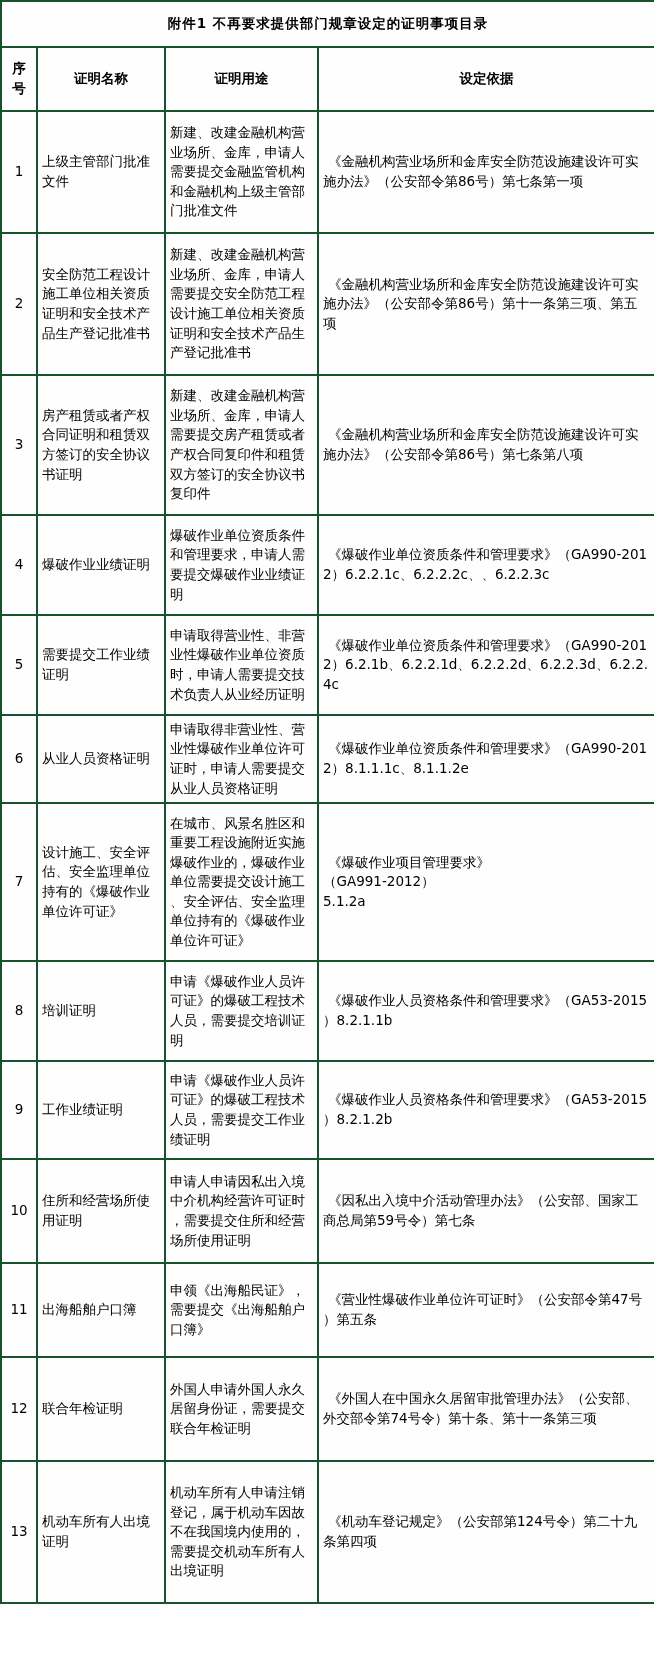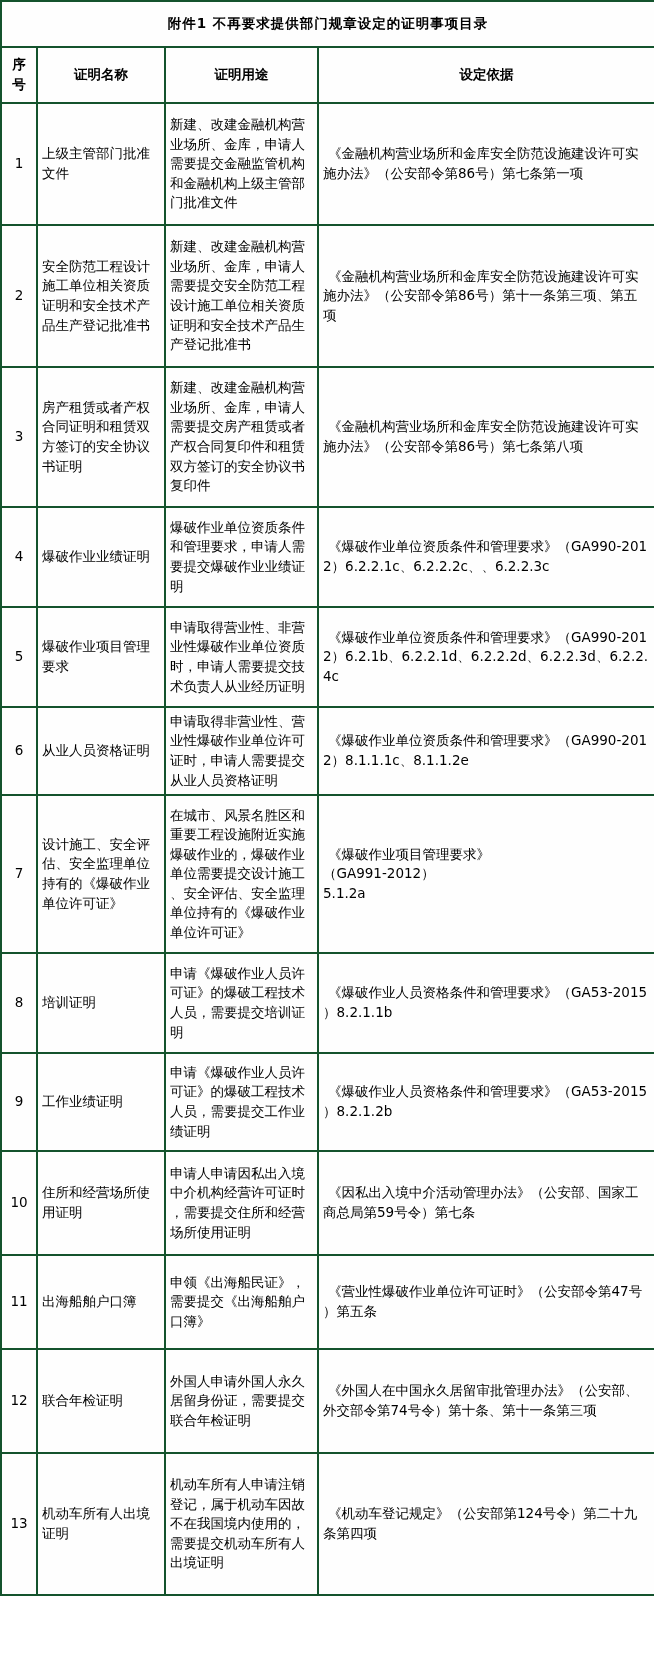--- a/index.html
+++ b/index.html
@@ -72,21 +72,21 @@
     <colgroup>
       <col style="width:36px">
       <col style="width:128px">
       <col style="width:153px">
       <col style="width:337px">
     </colgroup>
     <tbody>
       <tr style="height:46px">
         <td class="title-cell" colspan="4">附件1  不再要求提供部门规章设定的证明事项目录</td>
       </tr>
-      <tr style="height:56px">
+      <tr style="height:64px">
         <th class="header-cell">序号</th>
         <th class="header-cell">证明名称</th>
         <th class="header-cell">证明用途</th>
         <th class="header-cell">设定依据</th>
       </tr>
       <tr style="height:122px">
         <td class="no-cell">1</td>
         <td class="name-cell">上级主管部门批准文件</td>
         <td class="purpose-cell">新建、改建金融机构营业场所、金库，申请人需要提交金融监管机构和金融机构上级主管部门批准文件</td>
         <td class="basis-cell">《金融机构营业场所和金库安全防范设施建设许可实施办法》（公安部令第86号）第七条第一项</td>
@@ -104,21 +104,21 @@
         <td class="basis-cell">《金融机构营业场所和金库安全防范设施建设许可实施办法》（公安部令第86号）第七条第八项</td>
       </tr>
       <tr style="height:100px">
         <td class="no-cell">4</td>
         <td class="name-cell">爆破作业业绩证明</td>
         <td class="purpose-cell">爆破作业单位资质条件和管理要求，申请人需要提交爆破作业业绩证明</td>
         <td class="basis-cell">《爆破作业单位资质条件和管理要求》（GA990-2012）6.2.2.1c、6.2.2.2c、、6.2.2.3c</td>
       </tr>
       <tr style="height:100px">
         <td class="no-cell">5</td>
-        <td class="name-cell">爆破作业项目管理要求</td>
+        <td class="name-cell">需要提交工作业绩证明</td>
         <td class="purpose-cell">申请取得营业性、非营业性爆破作业单位资质时，申请人需要提交技术负责人从业经历证明</td>
         <td class="basis-cell">《爆破作业单位资质条件和管理要求》（GA990-2012）6.2.1b、6.2.2.1d、6.2.2.2d、6.2.2.3d、6.2.2.4c</td>
       </tr>
       <tr style="height:88px">
         <td class="no-cell">6</td>
         <td class="name-cell">从业人员资格证明</td>
         <td class="purpose-cell">申请取得非营业性、营业性爆破作业单位许可证时，申请人需要提交从业人员资格证明</td>
         <td class="basis-cell">《爆破作业单位资质条件和管理要求》（GA990-2012）8.1.1.1c、8.1.1.2e</td>
       </tr>
       <tr style="height:158px">

